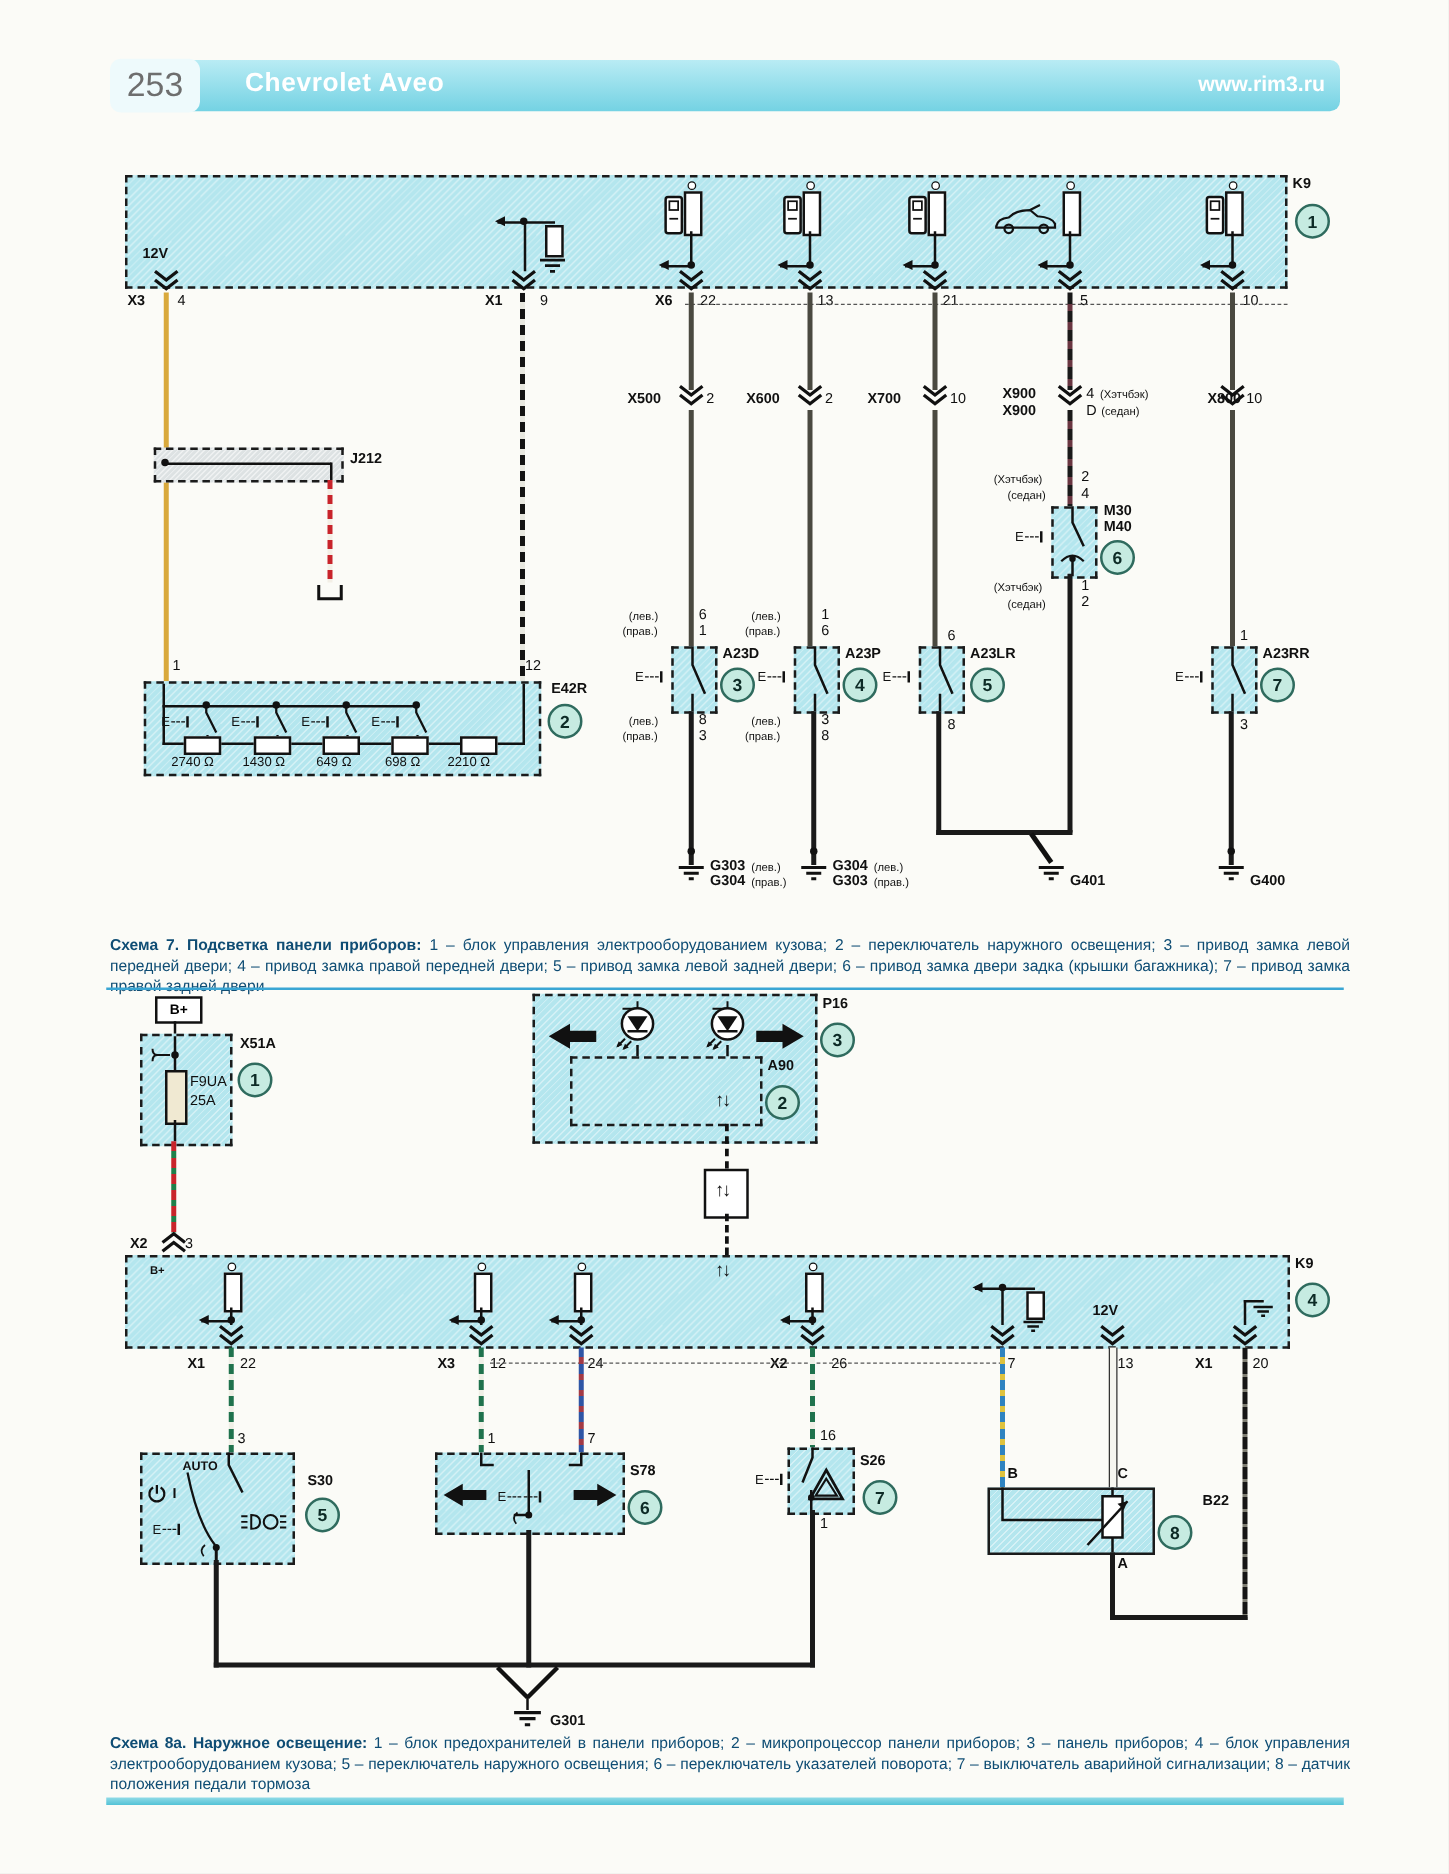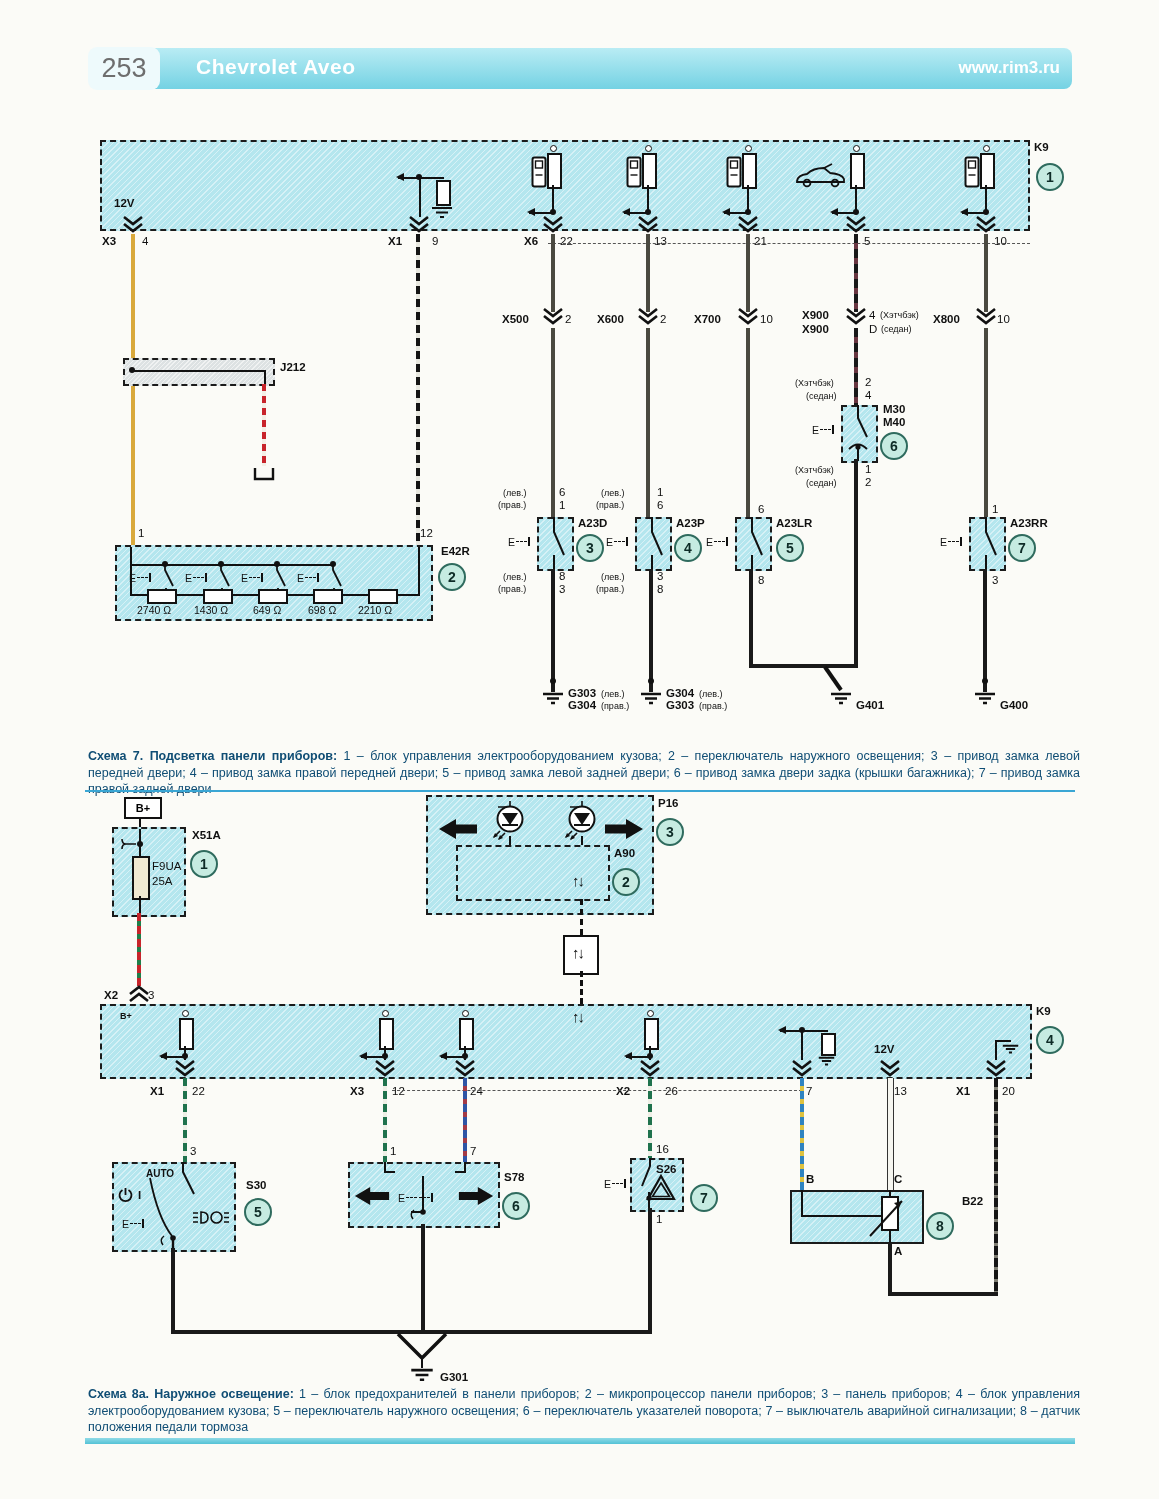--- a/index.html
+++ b/index.html
@@ -202,21 +202,21 @@
   <span class="L B" style="left:597px;top:314px">X600</span>
   <span class="L" style="left:660px;top:314px">2</span>
   <span class="L B" style="left:694px;top:314px">X700</span>
   <span class="L" style="left:760px;top:314px">10</span>
   <span class="L B" style="left:802px;top:310px">X900</span>
   <span class="L" style="left:869px;top:310px">4</span>
   <span class="L S" style="left:880px;top:311px">(Хэтчбэк)</span>
   <span class="L B" style="left:802px;top:324px">X900</span>
   <span class="L" style="left:869px;top:324px">D</span>
   <span class="L S" style="left:881px;top:325px">(седан)</span>
-  <span class="L B" style="left:933px;top:314px">X800</span>
+  <span class="L B" style="left:966px;top:314px">X800</span>
   <span class="L" style="left:997px;top:314px">10</span>
 
   <div class="blk gray inner" style="left:123px;top:358px;width:148px;height:24px"></div>
   <span class="L B" style="left:280px;top:362px">J212</span>
   <div class="hl" style="left:133px;top:370px;width:132px"></div>
   <div class="dt" style="left:129px;top:367px"></div>
   <div class="vl" style="left:264px;top:370px;height:14px"></div>
   <div class="wv c-rw" style="left:262px;top:384px;height:82px"></div>
   <svg style="left:253px;top:468px" width="22" height="14" viewBox="0 0 22 14">
       <path d="M2 0 V11 H20 V0" fill="none" stroke="#111" stroke-width="2.4"></path>
@@ -610,21 +610,21 @@
     </span>
   <svg style="left:348px;top:1162px" width="150" height="64" viewBox="0 0 150 64">
       <path d="M37 0 V10 H47 M117 0 V10 H107" fill="none" stroke="#111" stroke-width="2"></path>
       <path d="M75 14 V50 M75 50 H63" fill="none" stroke="#111" stroke-width="2"></path>
       <circle cx="75" cy="50" r="2.8" fill="#111"></circle>
       <path d="M66 48 Q61 52 65 57" fill="none" stroke="#111" stroke-width="1.4"></path>
     </svg>
   <div class="wv c-bk" style="left:421px;top:1224px;height:110px"></div>
 
   <div class="blk" style="left:630px;top:1158px;width:50px;height:50px"></div>
-  <span class="L B" style="left:656px;top:1164px">S26</span>
+  <span class="L B" style="left:688px;top:1164px">S26</span>
   <div class="C" style="left:690px;top:1184px">7</div>
   <span class="ect" style="left:604px;top:1178px">
       <i class="eL">E</i>
       <i class="edash"></i>
       <i class="etick"></i>
     </span>
   <svg style="left:646px;top:1174px" width="30" height="27" viewBox="0 0 30 27">
       <polygon points="15,2 28,25 2,25" fill="none" stroke="#111" stroke-width="2.2"></polygon>
       <polygon points="15,9 23.5,22.5 6.5,22.5" fill="none" stroke="#111" stroke-width="1.7"></polygon>
     </svg>

